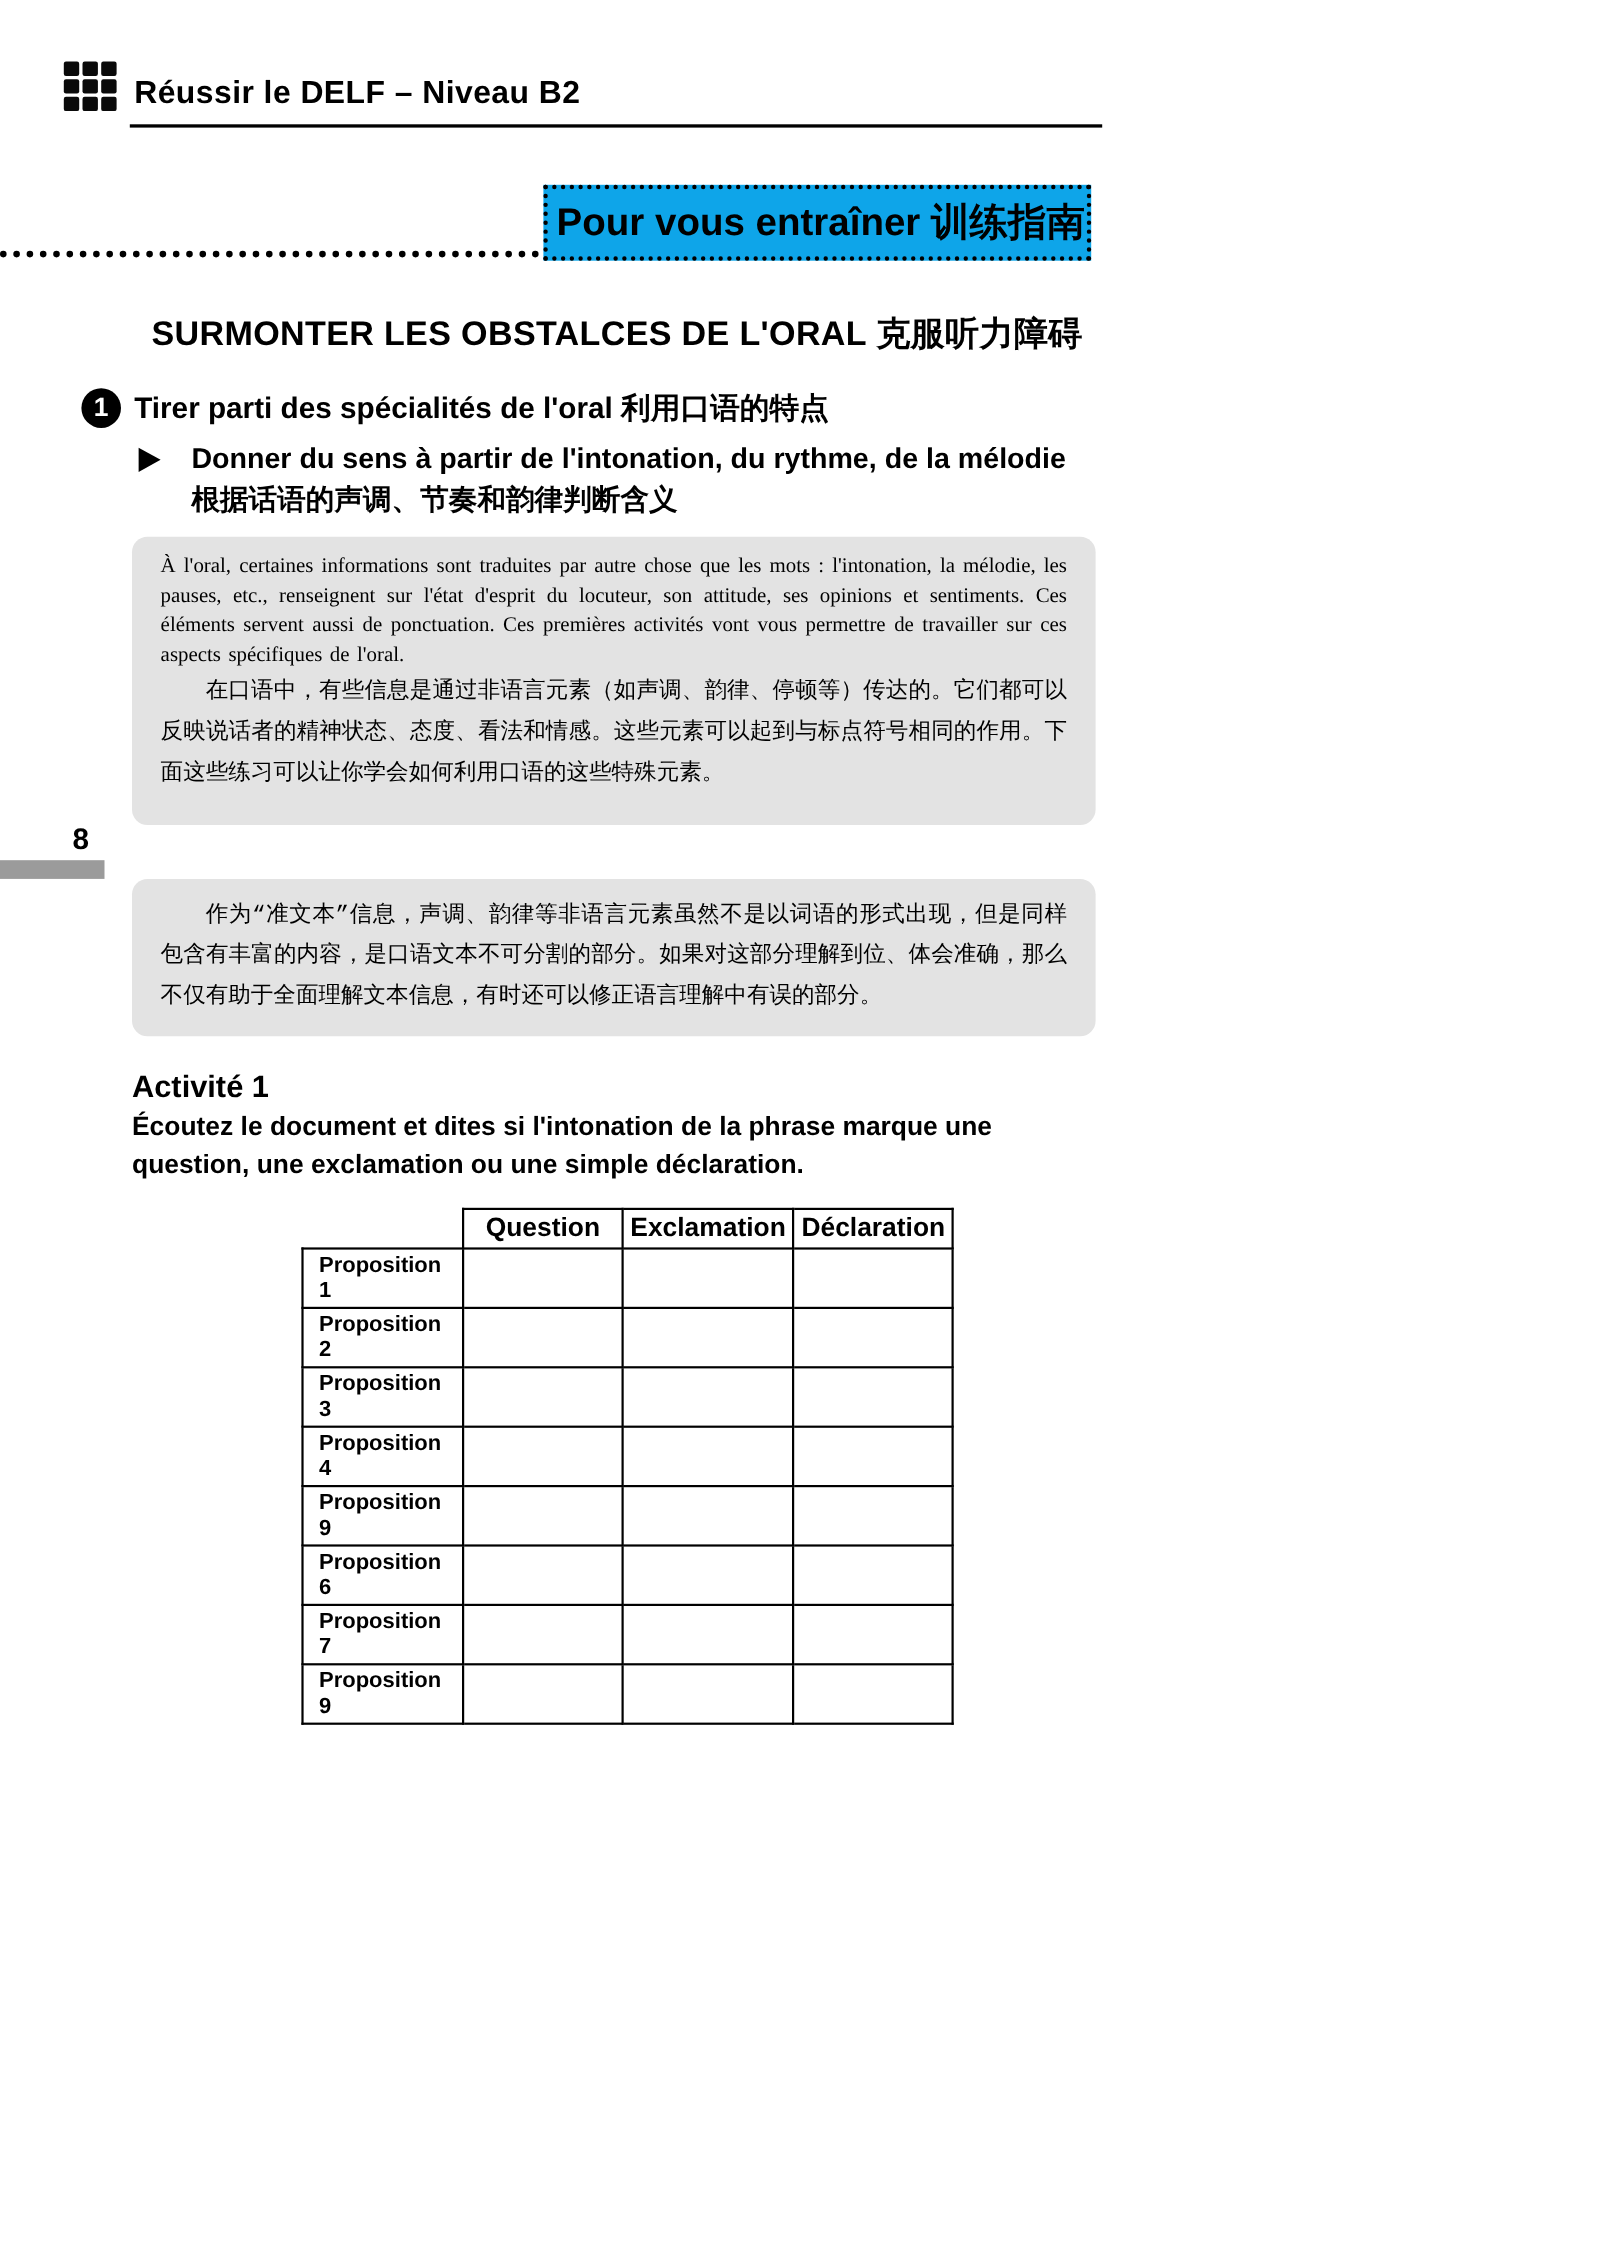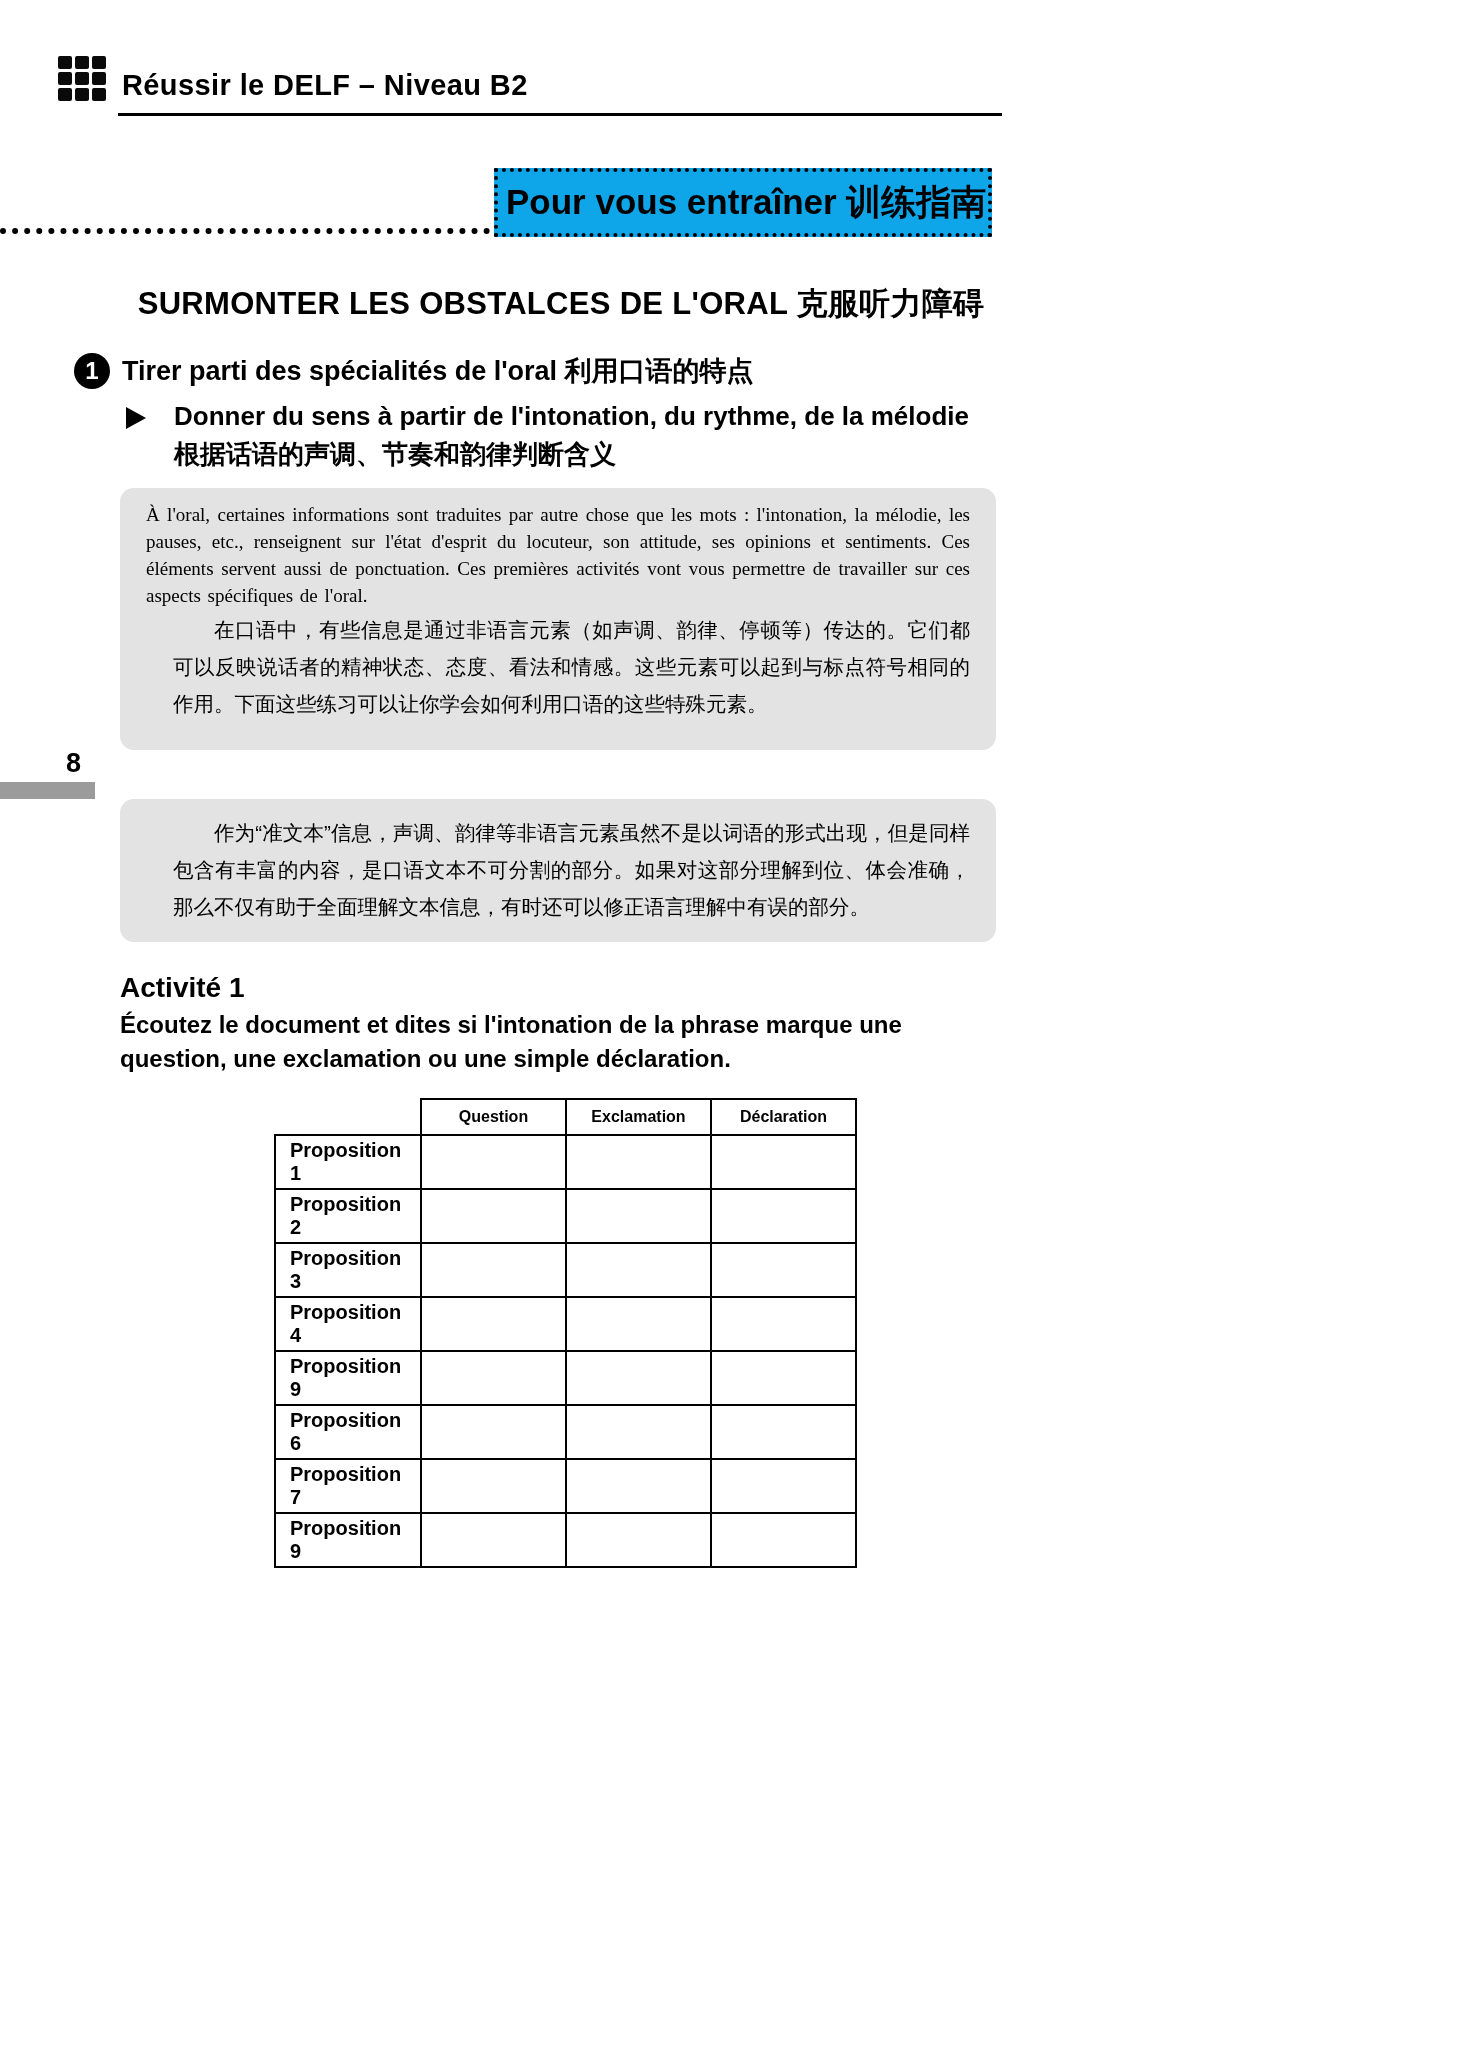--- a/index.html
+++ b/index.html
@@ -63,40 +63,40 @@
     background:#e3e3e3; border-radius:14px;
     padding:14px 26px 16px 26px;
   }
   .infobox1 { top:488px; min-height:262px; }
   .infobox2 { top:799px; min-height:134px; }
   .fr {
     font-family:Liberation Serif, serif;
     font-size:19px; line-height:1.42; text-align:justify; word-spacing:2px;
   }
   .zh {
-    font-family:Liberation Sans, sans-serif;
-    font-size:20.5px; line-height:1.8; text-align:justify; text-indent:2em; margin-top:2px;margin-left:27px;
+    font-family:Liberation Mono, monospace;
+    font-size:20.5px; line-height:1.8; text-align:justify; text-indent:2em; margin-top:2px;
   }
 
   
   .page-num { position:absolute; top:748px; left:66px; font-size:27px; font-weight:bold; }
   .page-num-bar { position:absolute; top:782px; left:0; width:95px; height:17px; background:#9b9b9b; }
 
   
   .activity-title { position:absolute; top:972px; left:120px; font-size:28px; font-weight:bold; }
   .activity-instructions {
     position:absolute; top:1008px; left:120px; width:790px;
     font-size:24px; font-weight:bold; line-height:1.4;
   }
 
   
   .table-wrap { position:absolute; top:1098px; left:274px; }
   table { border-collapse:collapse; font-size:20px; }
   th, td { border:2px solid #000; height:36px; }
-  th { width:145px; font-weight:bold; text-align:center; padding:3px 6px; font-size:16px; }
+  th { width:145px; font-weight:bold; text-align:center; padding:3px 6px; font-size:24px; }
   th.corner { border:none; background:transparent; }
   td.prop { width:146px; text-align:left; padding:3px 6px 3px 14px; font-weight:bold; }
   td.ans { width:145px; }
 </style>
 </head>
 <body>
 
 <div class="page">
 
   <div class="brand">

